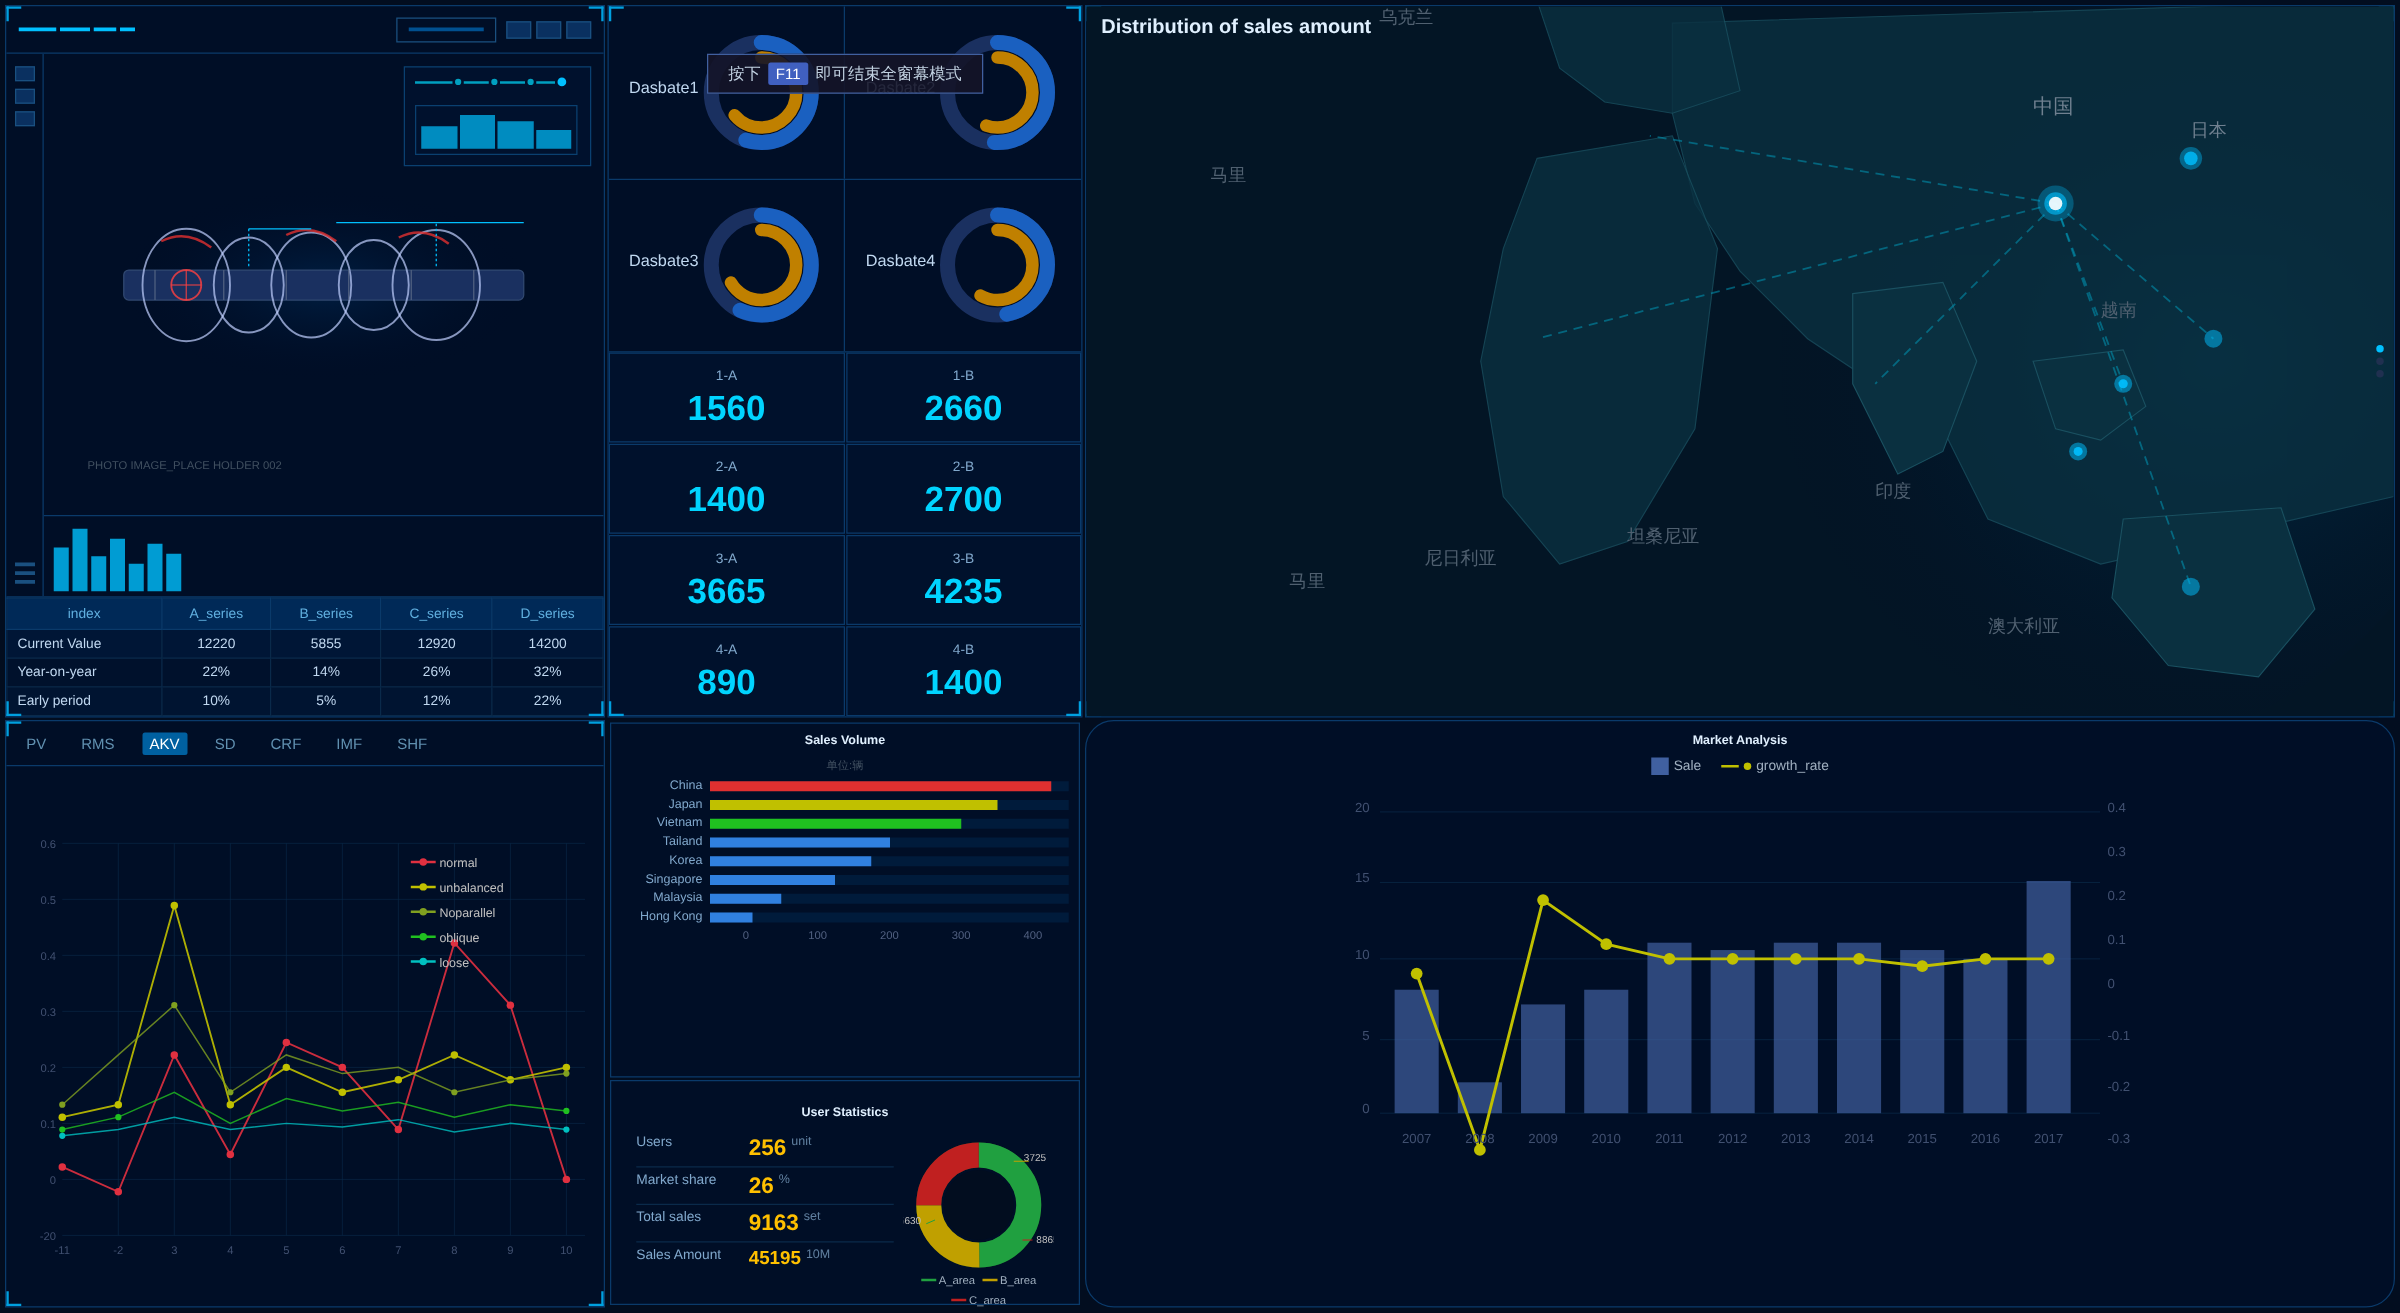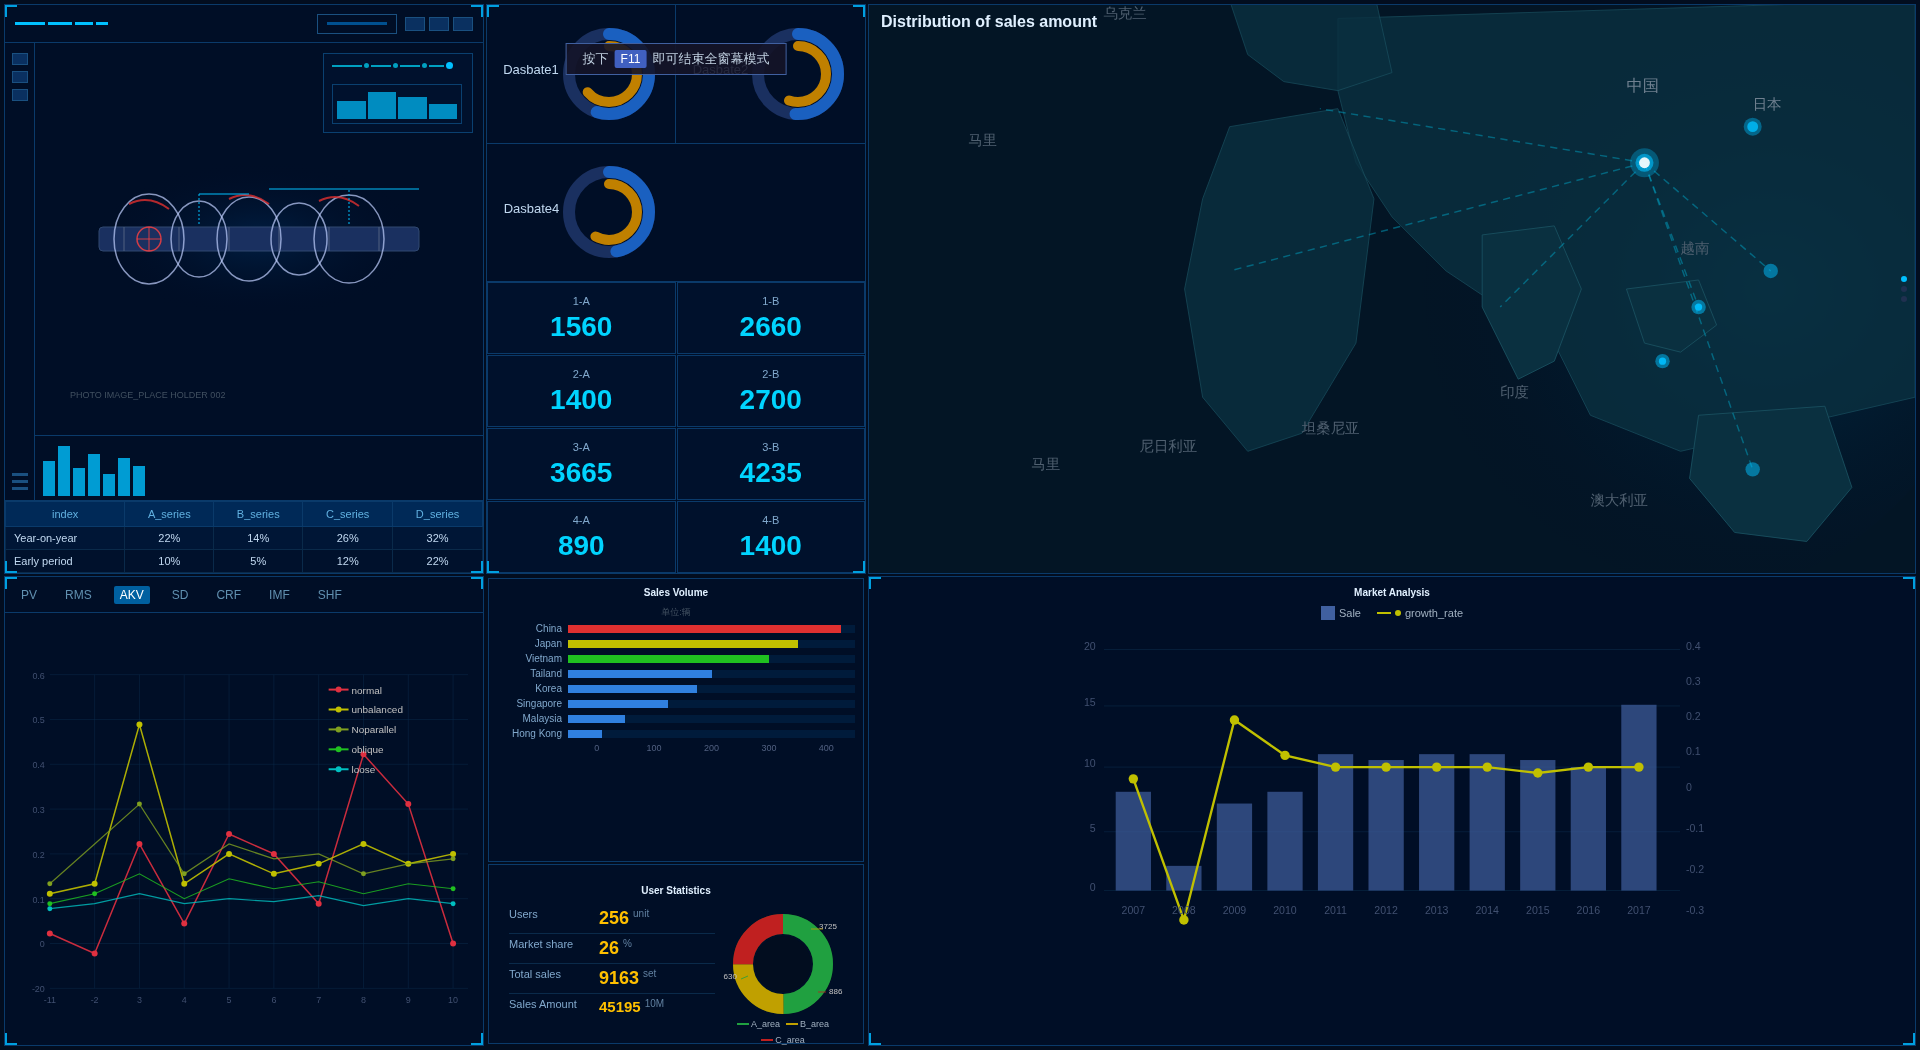--- a/index.html
+++ b/index.html
@@ -295,20 +295,21 @@
     .ustat-unit {
       font-size: 10px;
       color: #6080a0;
     }
 
     
     .panel-market {
       grid-column: 3;
       grid-row: 2;
       padding: 10px;
+      border-radius: 23px;
     }
 
     
     .tooltip-bar {
       position: absolute;
       top: 38px;
       left: 50%;
       transform: translateX(-50%);
       background: rgba(20, 20, 40, 0.9);
       border: 1px solid #4060a0;
@@ -469,20 +470,27 @@
           <tr>
             <th>index</th>
             <th>A_series</th>
             <th>B_series</th>
             <th>C_series</th>
             <th>D_series</th>
           </tr>
         </thead>
         <tbody>
           <tr>
+            <td class="td-label">Current Value</td>
+            <td>12220</td>
+            <td>5855</td>
+            <td>12920</td>
+            <td>14200</td>
+          </tr>
+          <tr>
             <td class="td-label">Year-on-year</td>
             <td>22%</td>
             <td>14%</td>
             <td>26%</td>
             <td>32%</td>
           </tr>
           <tr>
             <td class="td-label">Early period</td>
             <td>10%</td>
             <td>5%</td>
@@ -519,20 +527,28 @@
         <div class="gauge-title">Dasbate2</div>
         <svg class="gauge-svg" viewBox="0 0 100 100">
           <circle cx="50" cy="50" r="40" fill="none" stroke="#1a3060" stroke-width="12"></circle>
           <circle cx="50" cy="50" r="40" fill="none" stroke="#1a60c0" stroke-width="12" stroke-dasharray="188" stroke-dashoffset="60" stroke-linecap="round" transform="rotate(-90 50 50)"></circle>
           <circle cx="50" cy="50" r="28" fill="none" stroke="#c08000" stroke-width="10" stroke-dasharray="152" stroke-dashoffset="55" stroke-linecap="round" transform="rotate(-90 50 50)"></circle>
         </svg>
       </div>
     </div>
 
     <div class="gauge-row" style="border-bottom:none;">
+      <div class="gauge-cell">
+        <div class="gauge-title">Dasbate3</div>
+        <svg class="gauge-svg" viewBox="0 0 100 100">
+          <circle cx="50" cy="50" r="40" fill="none" stroke="#1a3060" stroke-width="12"></circle>
+          <circle cx="50" cy="50" r="40" fill="none" stroke="#1a60c0" stroke-width="12" stroke-dasharray="188" stroke-dashoffset="45" stroke-linecap="round" transform="rotate(-90 50 50)"></circle>
+          <circle cx="50" cy="50" r="28" fill="none" stroke="#c08000" stroke-width="10" stroke-dasharray="152" stroke-dashoffset="35" stroke-linecap="round" transform="rotate(-90 50 50)"></circle>
+        </svg>
+      </div>
       <div class="gauge-cell" style="border-right:none;">
         <div class="gauge-title">Dasbate4</div>
         <svg class="gauge-svg" viewBox="0 0 100 100">
           <circle cx="50" cy="50" r="40" fill="none" stroke="#1a3060" stroke-width="12"></circle>
           <circle cx="50" cy="50" r="40" fill="none" stroke="#1a60c0" stroke-width="12" stroke-dasharray="188" stroke-dashoffset="70" stroke-linecap="round" transform="rotate(-90 50 50)"></circle>
           <circle cx="50" cy="50" r="28" fill="none" stroke="#c08000" stroke-width="10" stroke-dasharray="152" stroke-dashoffset="50" stroke-linecap="round" transform="rotate(-90 50 50)"></circle>
         </svg>
       </div>
     </div>
 

